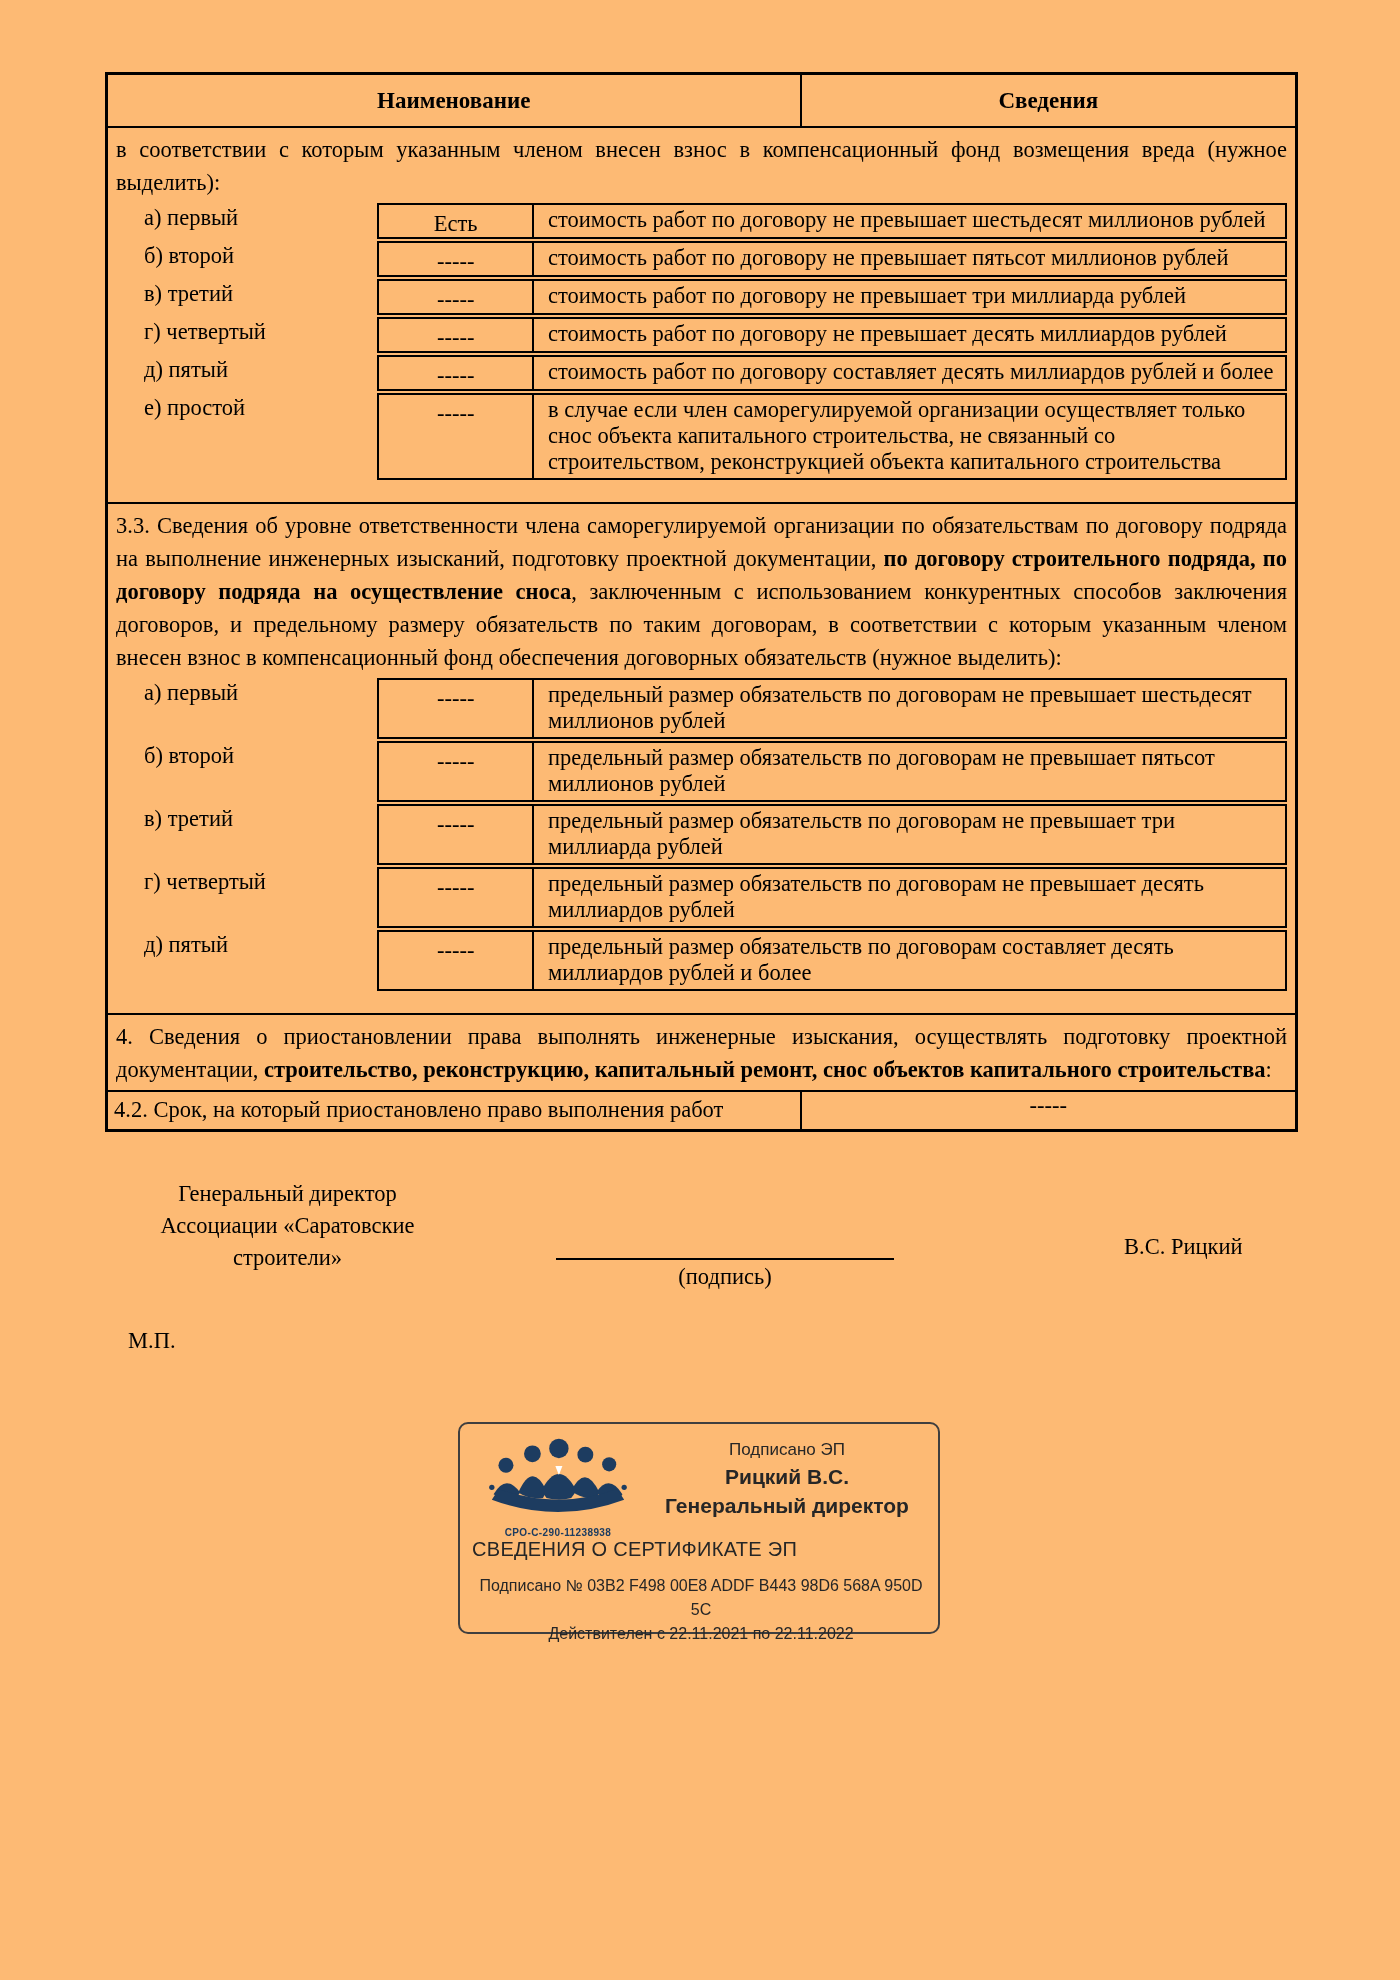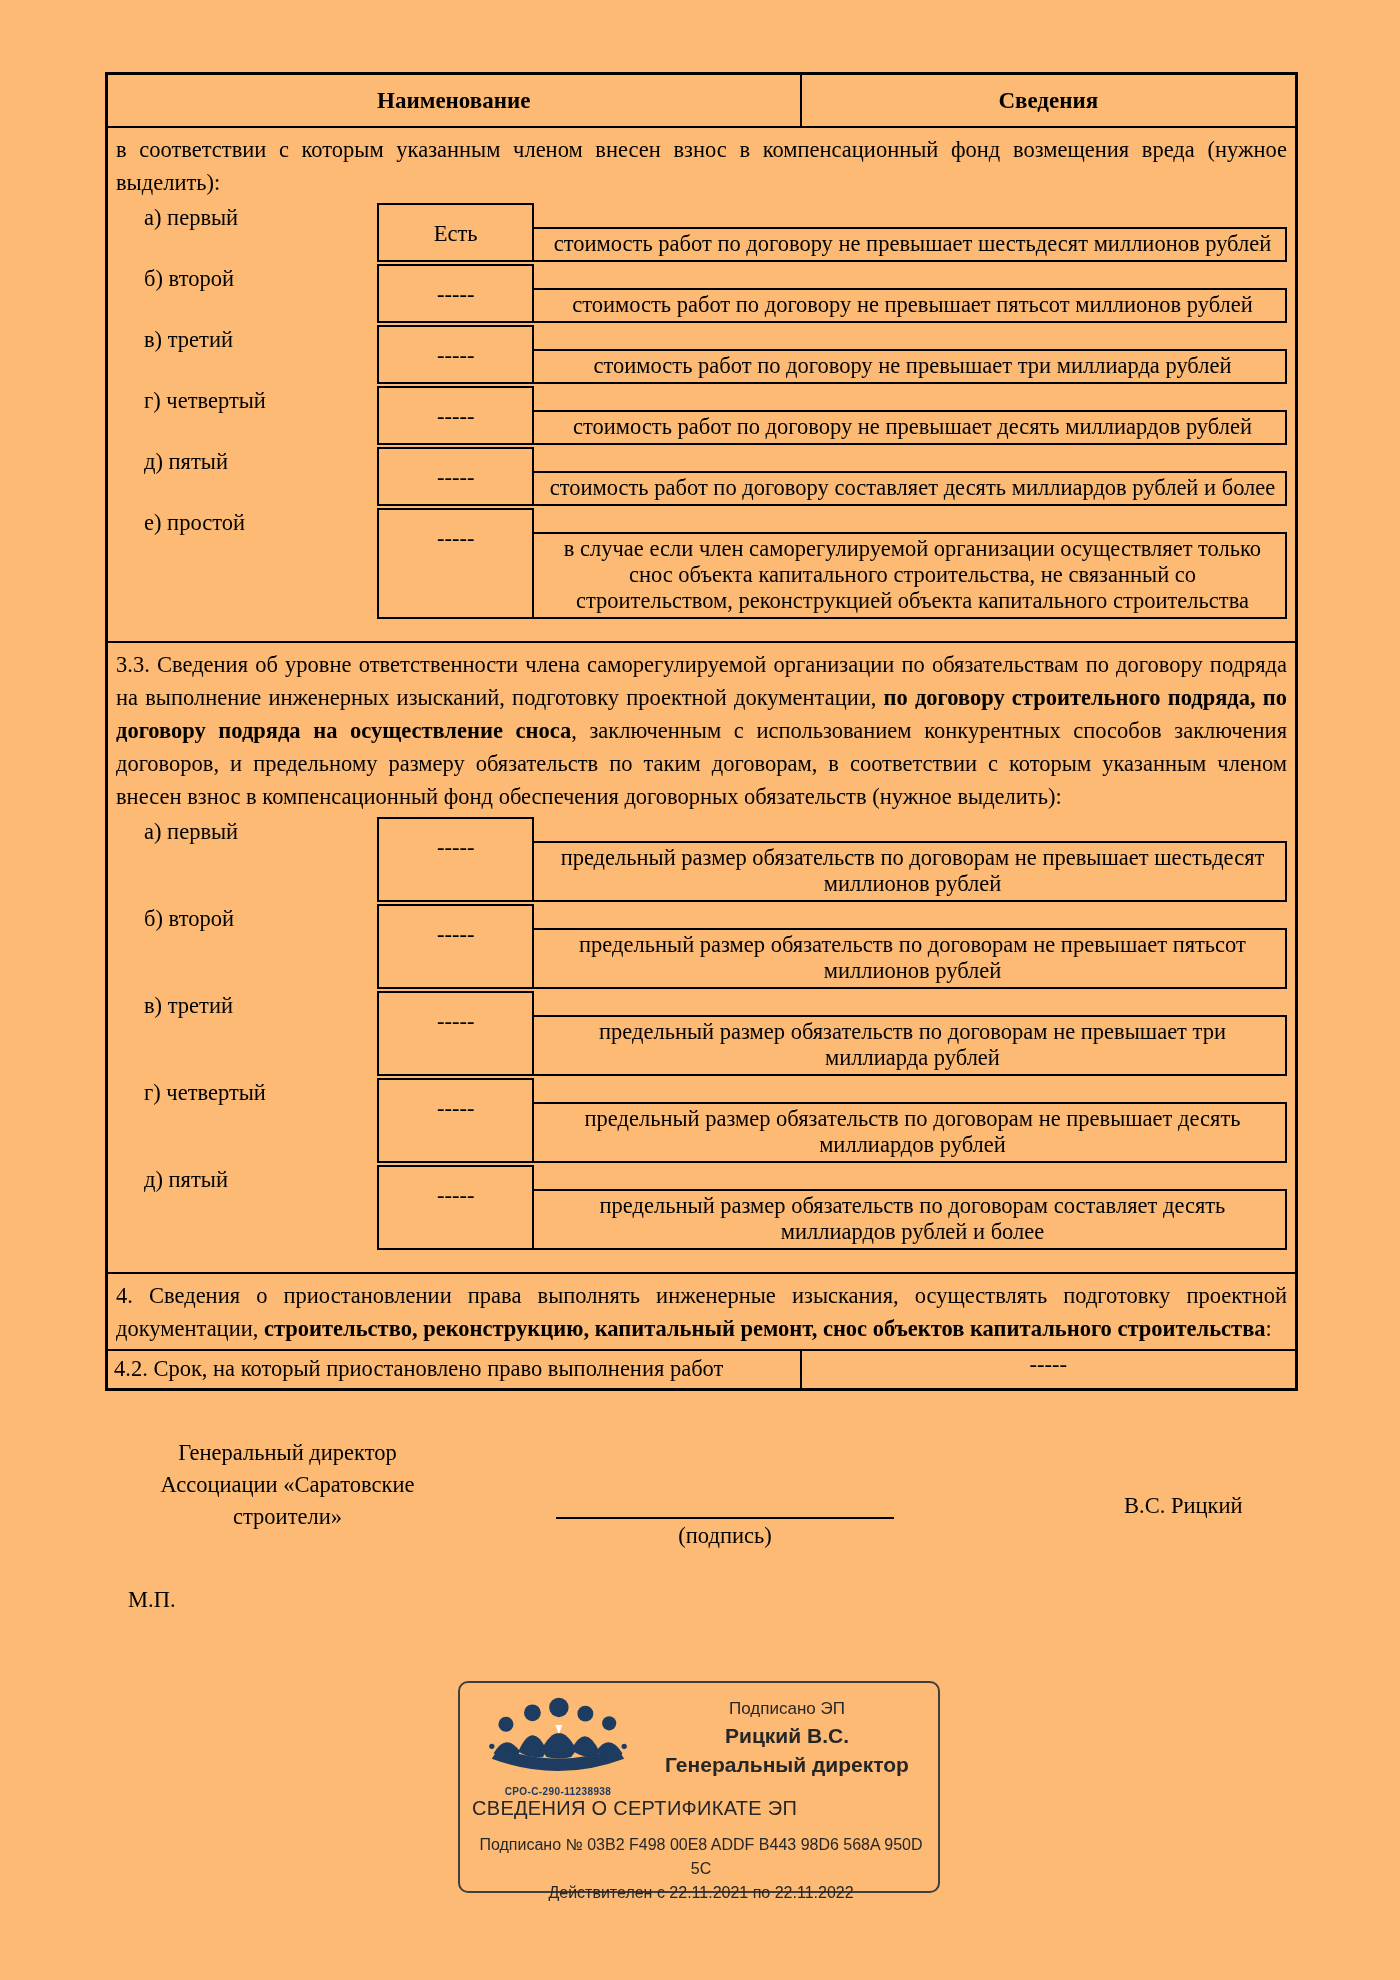--- a/index.html
+++ b/index.html
@@ -26,25 +26,25 @@
   
   .nest{margin:2px 0 22px 0;}
   .nrow{display:flex;align-items:stretch;}
   .nrow + .nrow{margin-top:2px;}
   .lbl{
     width:262px;box-sizing:border-box;padding:2px 4px 0 28px;
     font-size:22.5px;line-height:26px;
   }
   .status{
     width:157px;box-sizing:border-box;border:2px solid #000;
-    text-align:center;font-size:22.5px;line-height:26px;padding-top:16px;
+    text-align:center;font-size:22.5px;line-height:26px;padding-top:6px;
   }
   .desc{
     width:757px;box-sizing:border-box;border:2px solid #000;margin-left:-2px;
-    text-align:center;font-size:22.5px;line-height:26px;padding:2px 8px 3px 14px;margin-top:24px;
+    text-align:left;font-size:22.5px;line-height:26px;padding:2px 8px 3px 14px;
   }
   
   td.lblcell{
     font-size:22.5px;line-height:30px;padding:3px 6px 4px 6px;text-align:justify;
   }
   td.valcell{
     text-align:center;vertical-align:middle;font-size:22.5px;
   }
   
   .sig{position:relative;width:1400px;height:200px;margin-top:46px;font-size:22.5px;}

